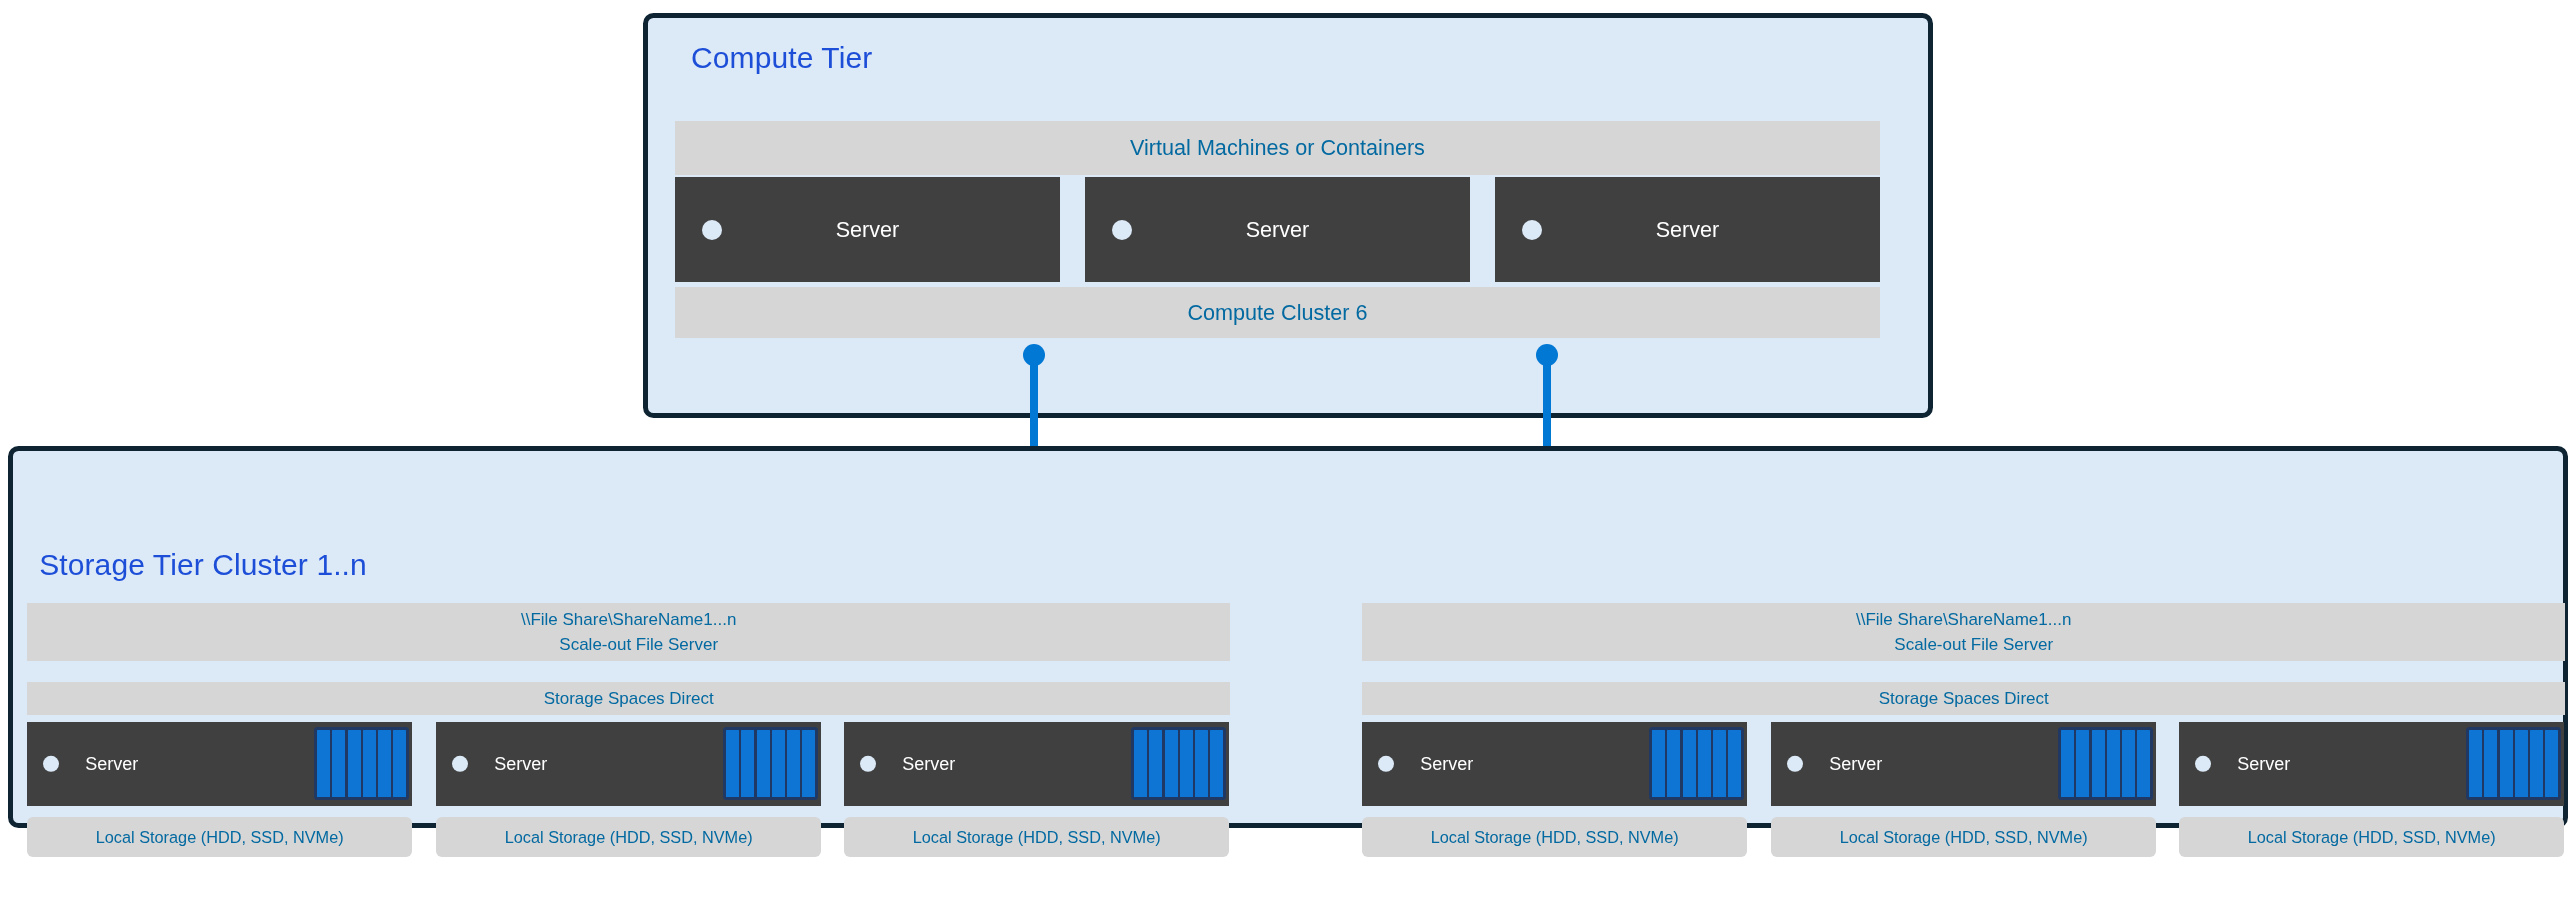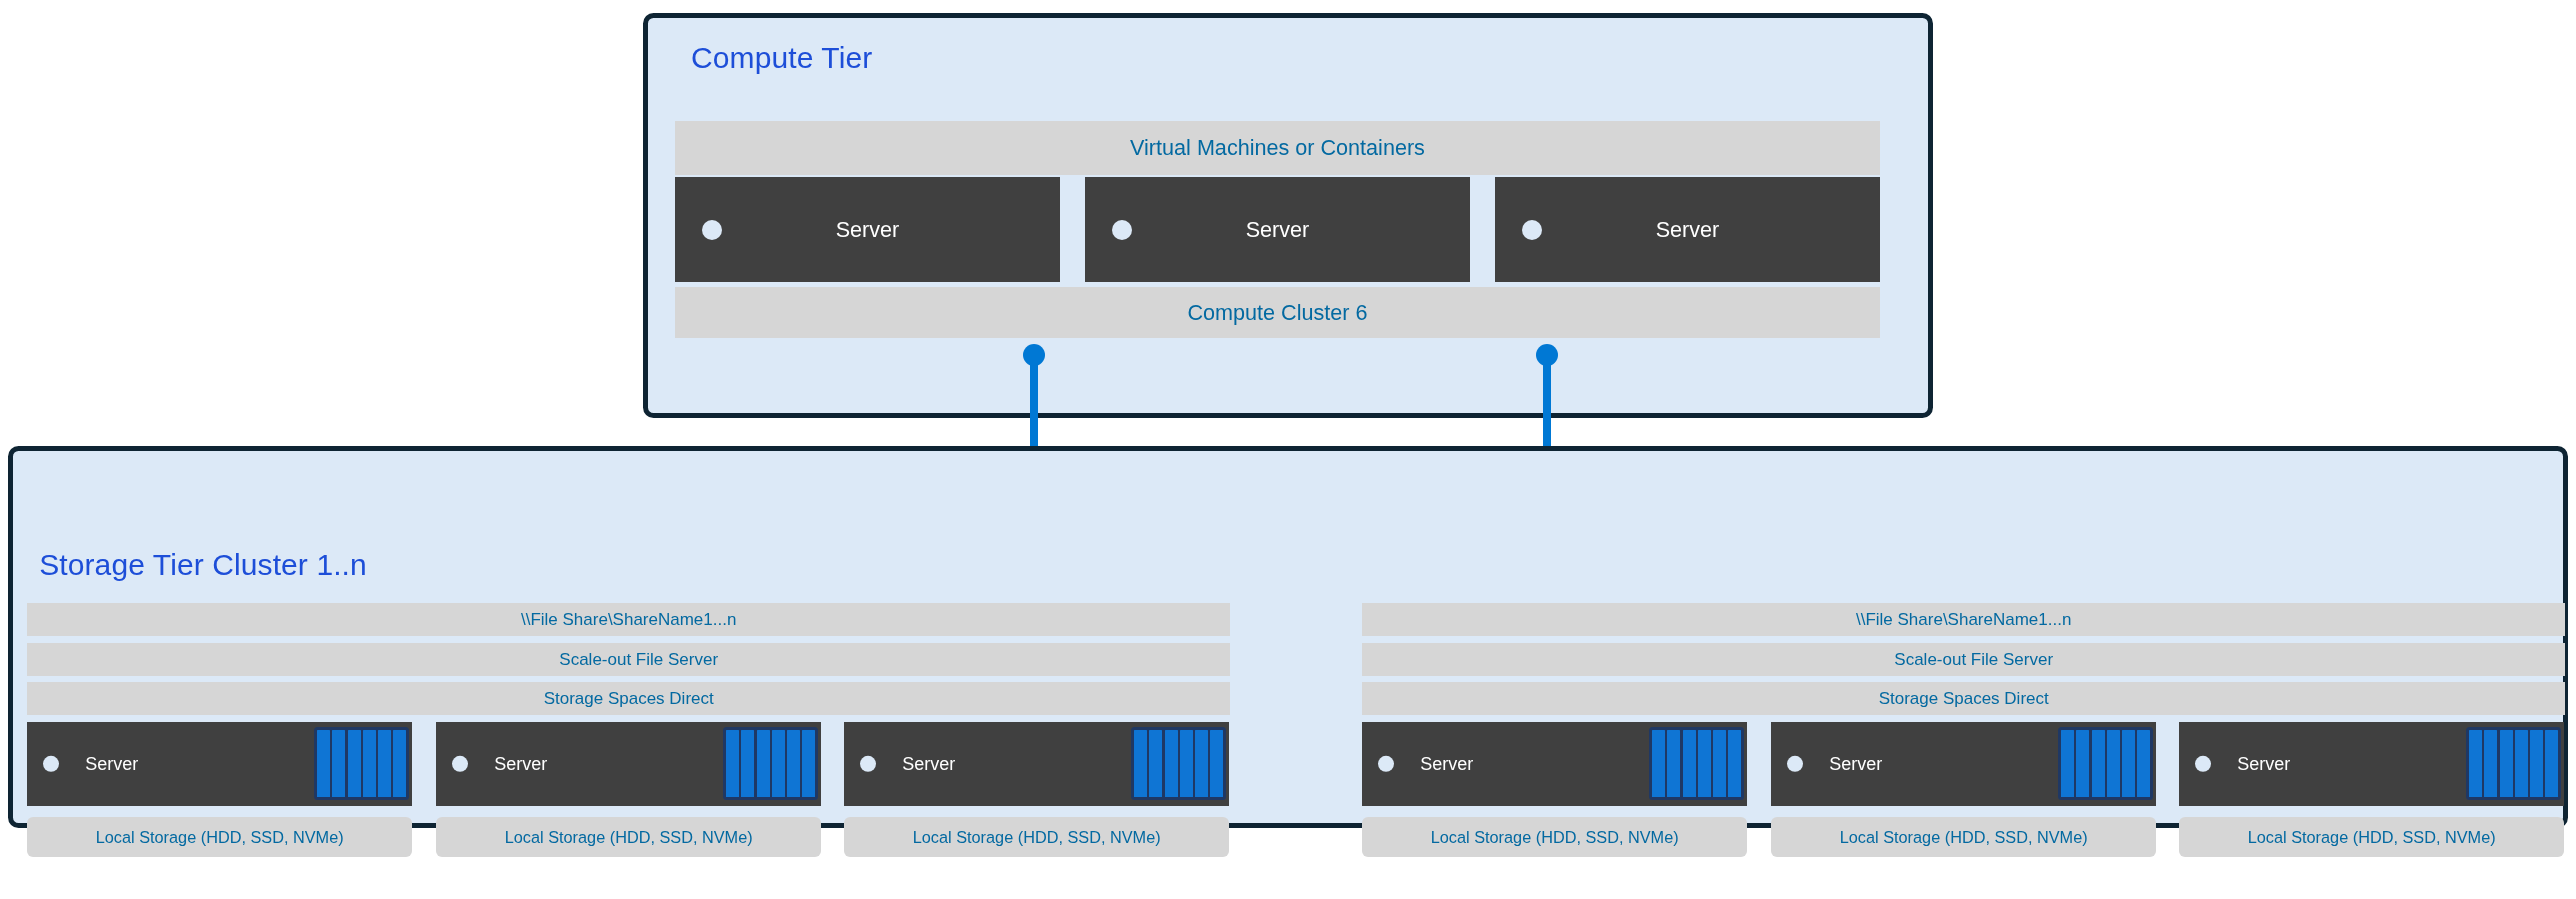--- a/index.html
+++ b/index.html
@@ -153,21 +153,21 @@
   #storage-cluster-1 { left: 1349px; }
 
   .cluster-band {
     position: absolute;
     left: 0;
     width: 100%;
     height: 33px;
     font-size: 17px;
   }
   .cluster-band.b0 { top: 0px; }
-  .cluster-band.b1 { top: 40px; padding-left: 20px; }
+  .cluster-band.b1 { top: 25px; padding-left: 20px; }
   .cluster-band.b2 { top: 79px; }
 
   .storage-node {
     position: absolute;
     top: 119px;
     width: 385px;
     height: 135px;
   }
   .storage-node.n0 { left: 0px; }
   .storage-node.n1 { left: 409px; }

